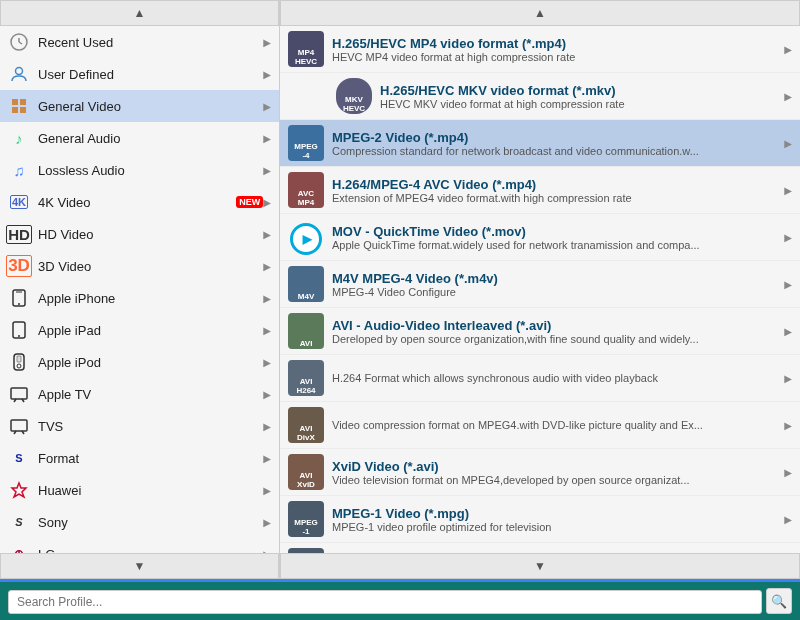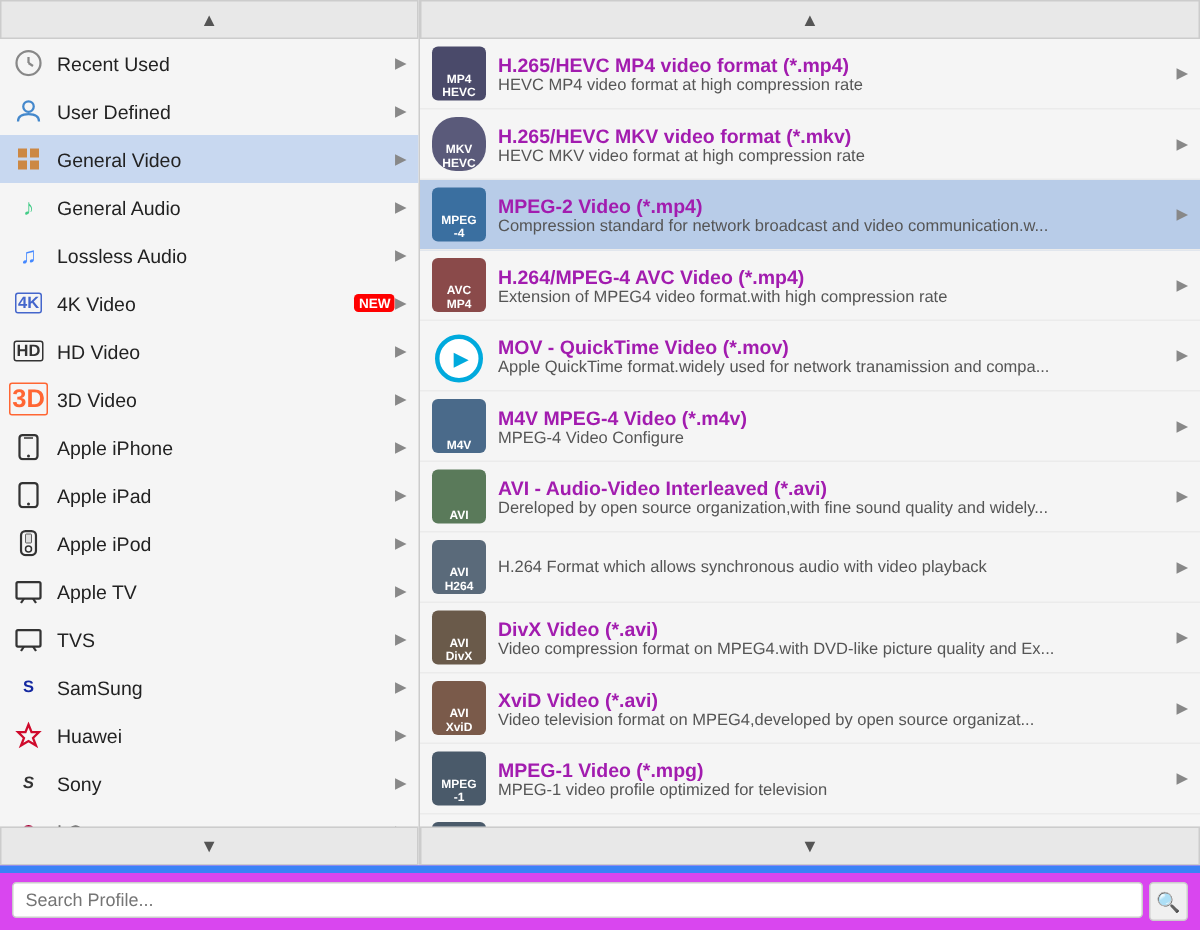--- a/index.html
+++ b/index.html
@@ -119,45 +119,45 @@
       color: white;
       position: relative;
     }
     .right-list li .format-info {
       flex: 1;
       overflow: hidden;
     }
     .right-list li .format-title {
       font-size: 13px;
       font-weight: 600;
-      color: #a21caf;
+      color: #0c4a6e;
       white-space: nowrap;
       overflow: hidden;
       text-overflow: ellipsis;
     }
     .right-list li .format-desc {
       font-size: 11px;
       color: #555;
       white-space: nowrap;
       overflow: hidden;
       text-overflow: ellipsis;
     }
     .right-list li .item-arrow {
       font-size: 10px;
       color: #888;
       margin-left: 4px;
       flex-shrink: 0;
     }
     
     .bottom-bar {
       display: flex;
-      align-items: flex-start;
+      align-items: flex-end;
       padding: 6px 8px;
-      background: #d946ef;
-      border-top: 5px solid #3b82f6;
+      background: #0f766e;
+      border-top: 3px solid #3b82f6;
       gap: 4px;
     }
     .search-input {
       flex: 1;
       padding: 4px 8px;
       border: 1px solid #ccc;
       border-radius: 3px;
       font-size: 12px;
       background: white;
       outline: none;
@@ -190,21 +190,21 @@
       content: '▶';
       position: absolute;
       top: 50%; left: 55%;
       transform: translate(-50%,-50%);
       font-size: 12px;
       color: #00aadd;
     }
     .icon-music { color: #44cc88; font-size: 15px; }
     .icon-music2 { color: #4488ff; font-size: 15px; }
     .icon-4k { color: #4466cc; font-size: 11px; font-weight: bold; border: 1.5px solid #4466cc; padding: 0 1px; border-radius: 2px; }
-    .icon-hd { color: #333; font-size: 11px; font-weight: bold; border: 1.5px solid #333; padding: 0 1px; border-radius: 2px; }
+    .icon-hd { color: #333; font-size: 15px; font-weight: bold; border: 1.5px solid #333; padding: 0 1px; border-radius: 2px; }
     .icon-3d { color: #ff6633; font-size: 17px; font-weight: bold; border: 1.5px solid #ff6633; padding: 0 1px; border-radius: 2px; }
     .icon-samsung { font-size: 11px; color: #1428A0; font-weight: bold; }
     .icon-sony { font-size: 11px; color: #333; font-weight: bold; font-style: italic; }
     .icon-lg { color: #a50034; font-size: 12px; font-weight: bold; }
   </style>
 </head>
 <body>
 
 <div class="main-container">
 
@@ -331,21 +331,21 @@
               <line x1="12" y1="14" x2="14" y2="17" stroke="#333" stroke-width="1.5"></line>
             </svg>
           </span>
           <span class="item-label">TVS</span>
           <span class="arrow">▶</span>
         </li>
         <li>
           <span class="item-icon">
             <span class="icon-samsung">S</span>
           </span>
-          <span class="item-label">SamSung</span>
+          <span class="item-label">Format</span>
           <span class="arrow">▶</span>
         </li>
         <li>
           <span class="item-icon">
             <svg width="18" height="18" viewBox="0 0 18 18">
               <polygon points="9,2 11,7 16,7 12,11 14,16 9,13 4,16 6,11 2,7 7,7" fill="none" stroke="#cf0a2c" stroke-width="1.5"></polygon>
             </svg>
           </span>
           <span class="item-label">Huawei</span>
           <span class="arrow">▶</span>
@@ -376,21 +376,21 @@
             <span class="fmt-txt" style="white-space: pre; line-height: 1.1;">MP4
 HEVC</span>
           </div>
           <div class="format-info">
             <div class="format-title">H.265/HEVC MP4 video format (*.mp4)</div>
             <div class="format-desc">HEVC MP4 video format at high compression rate</div>
           </div>
           <span class="item-arrow">▶</span>
         </li>
         <li>
-          <div class="format-icon" style="background: rgb(90, 90, 122); border-radius: 16px;">
+          <div class="format-icon" style="background: rgb(90, 90, 122); border-radius: 16px; margin-left: 48px;">
             <span class="fmt-txt" style="white-space: pre; line-height: 1.1;">MKV
 HEVC</span>
           </div>
           <div class="format-info">
             <div class="format-title">H.265/HEVC MKV video format (*.mkv)</div>
             <div class="format-desc">HEVC MKV video format at high compression rate</div>
           </div>
           <span class="item-arrow">▶</span>
         </li>
         <li class="active">
@@ -454,21 +454,20 @@
             <div class="format-desc">H.264 Format which allows synchronous audio with video playback</div>
           </div>
           <span class="item-arrow">▶</span>
         </li>
         <li>
           <div class="format-icon" style="background: rgb(106, 90, 74); border-radius: 4px;">
             <span class="fmt-txt" style="white-space: pre; line-height: 1.1;">AVI
 DivX</span>
           </div>
           <div class="format-info">
-            <div class="format-title">DivX Video (*.avi)</div>
             <div class="format-desc">Video compression format on MPEG4.with DVD-like picture quality and Ex...</div>
           </div>
           <span class="item-arrow">▶</span>
         </li>
         <li>
           <div class="format-icon" style="background: rgb(122, 90, 74); border-radius: 4px;">
             <span class="fmt-txt" style="white-space: pre; line-height: 1.1;">AVI
 XviD</span>
           </div>
           <div class="format-info">

